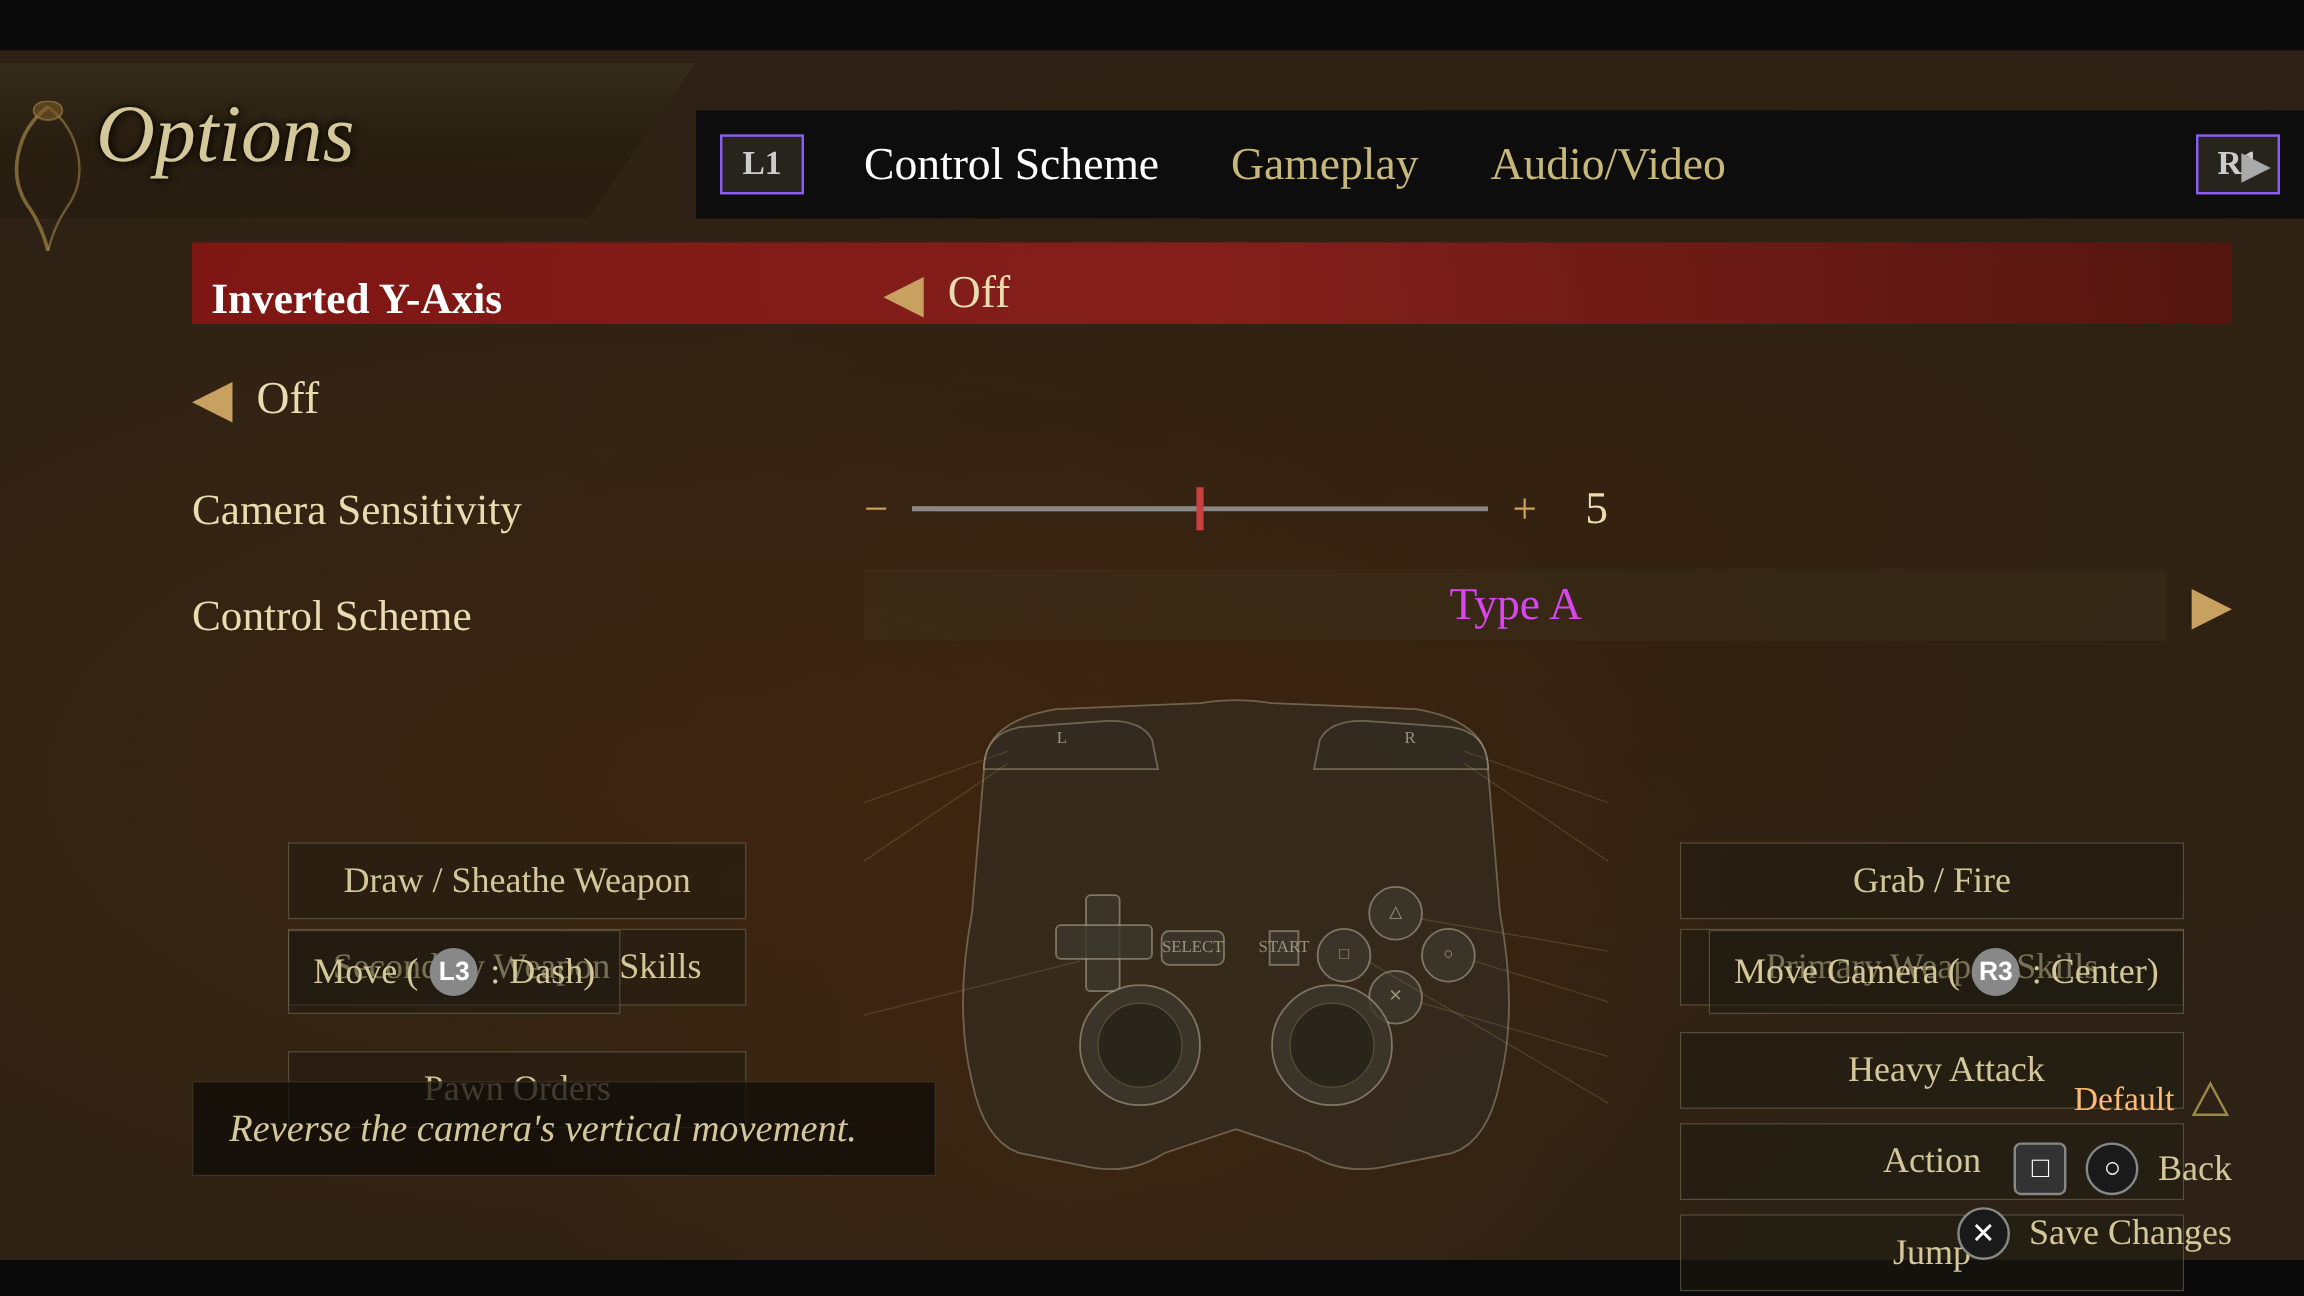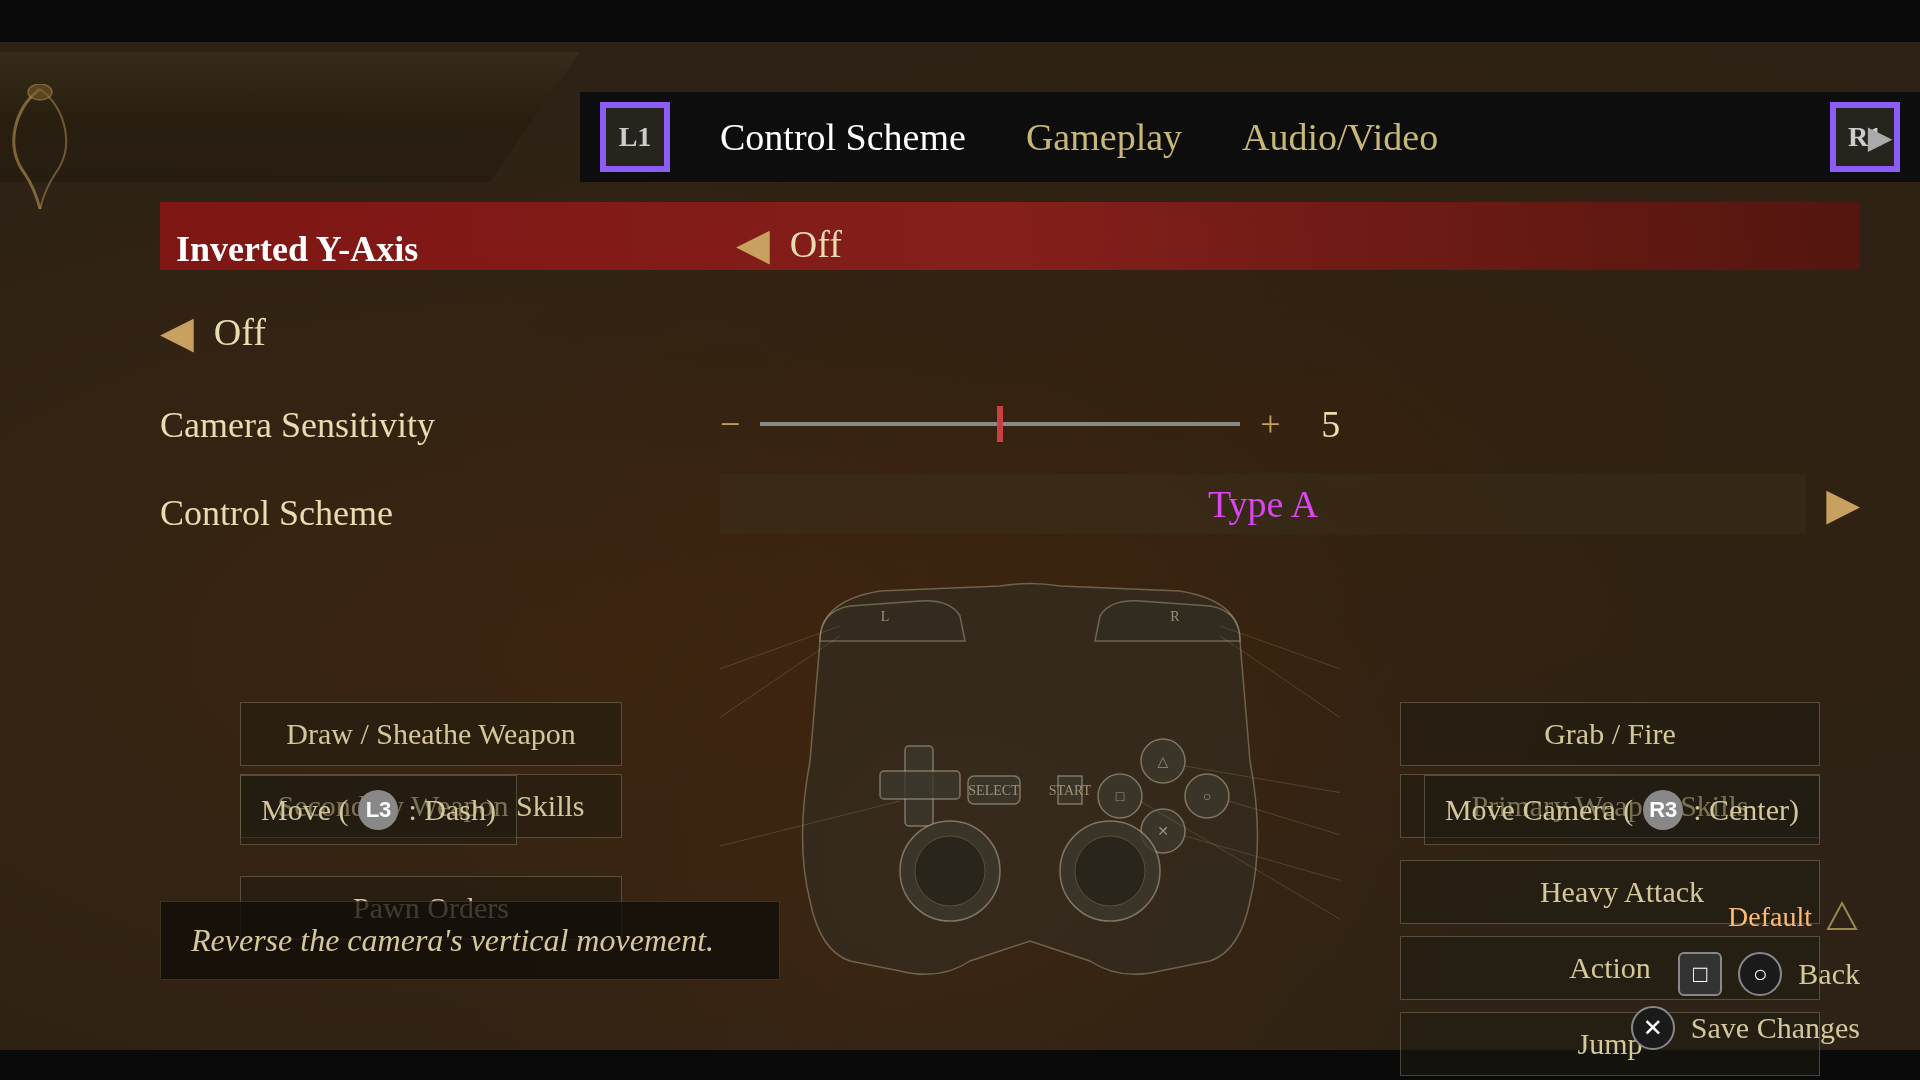--- a/index.html
+++ b/index.html
@@ -120,22 +120,22 @@
       cursor: pointer;
       position: relative;
     }
 
     .nav-tab-li.active {
       color: #ffffff;
     }
 
     .nav-btn {
       width: 70px;
-      height: 70px;
-      border: 6px solid #8b5cf6;
+      height: 50px;
+      border: 2px solid #8b5cf6;
       background: rgba(100,90,70,0.3);
       color: #ccc;
       display: flex;
       align-items: center;
       justify-content: center;
       font-size: 28px;
       font-weight: bold;
       margin: 0 20px;
     }
 
@@ -507,20 +507,21 @@
   <div class="title-swoosh">
     
   </div>
 
   <svg class="deco-left" viewBox="0 0 80 130">
     <path d="M40,5 Q20,20 15,45 Q10,70 25,90 Q35,105 40,125" stroke="rgba(180,150,80,0.6)" stroke-width="3" fill="none"></path>
     <path d="M40,5 Q60,20 65,45 Q70,70 55,90 Q45,105 40,125" stroke="rgba(180,150,80,0.5)" stroke-width="2" fill="none"></path>
     <ellipse cx="40" cy="8" rx="12" ry="8" fill="rgba(120,90,40,0.6)" stroke="rgba(180,150,80,0.5)" stroke-width="1.5"></ellipse>
   </svg>
 
+  <div class="options-title">Options</div>
 
   <div class="nav-tabs">
 
     <div class="nav-btn">L1</div>
 
     <div class="nav-tab-li active">
       <span>Control Scheme</span>
     </div>
 
     <div class="nav-tab-li">

